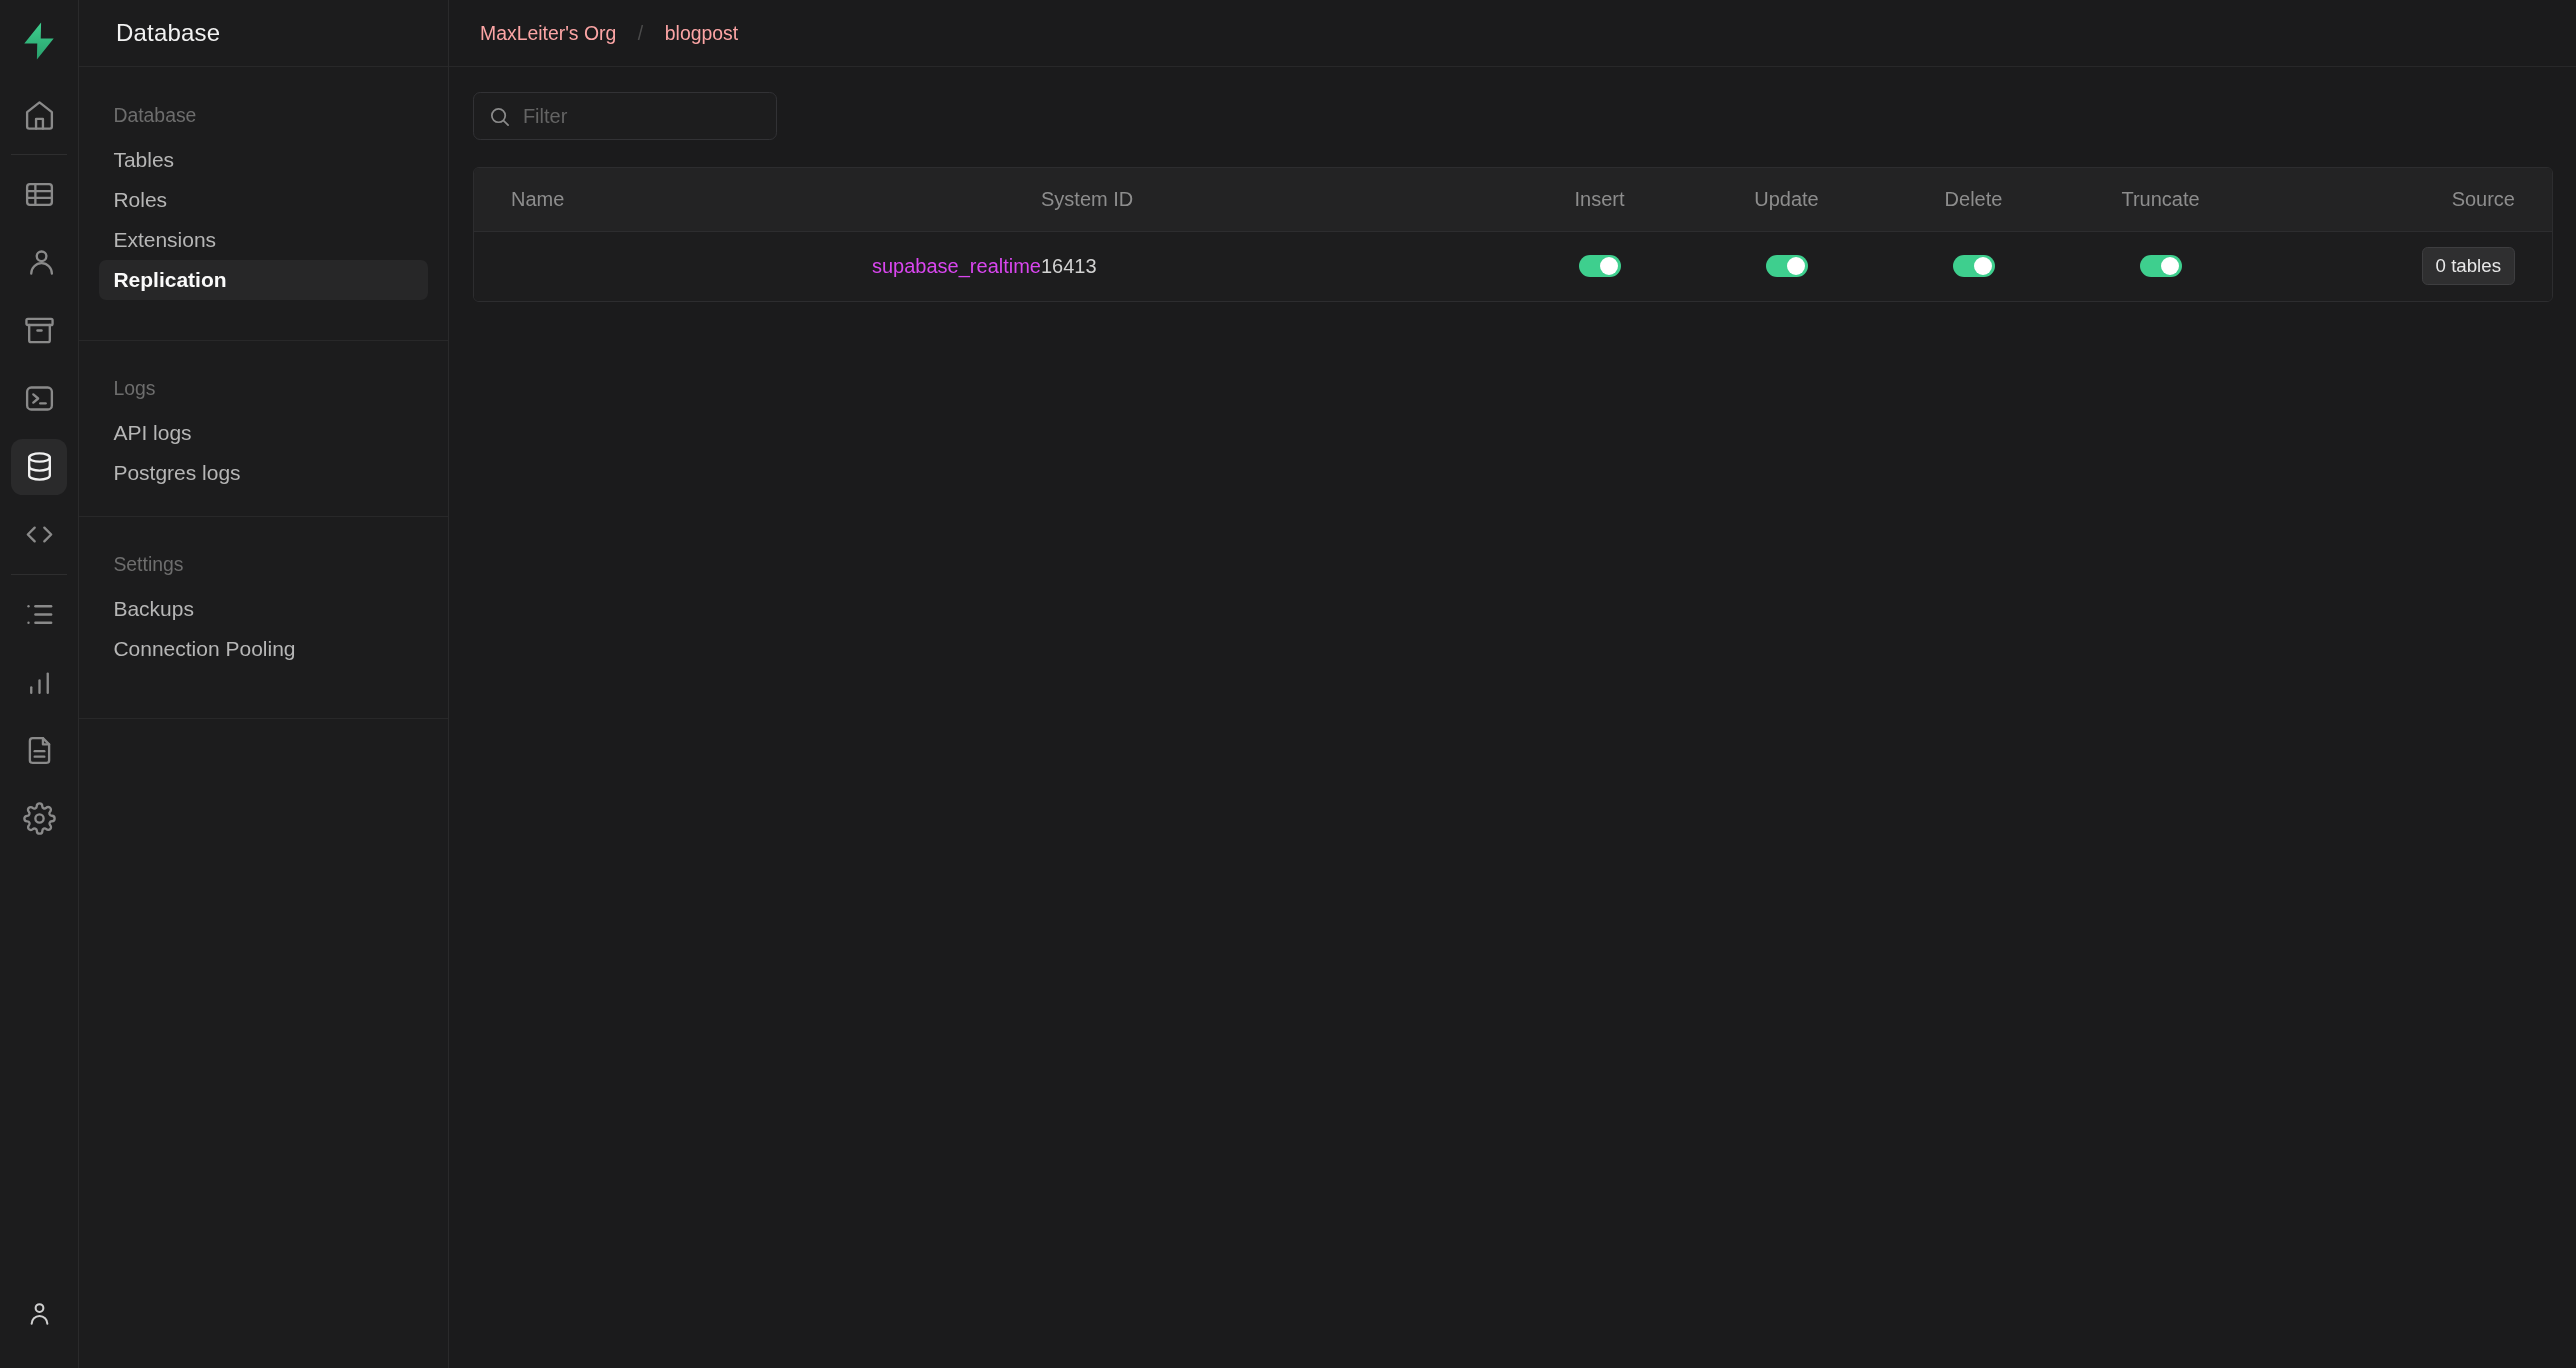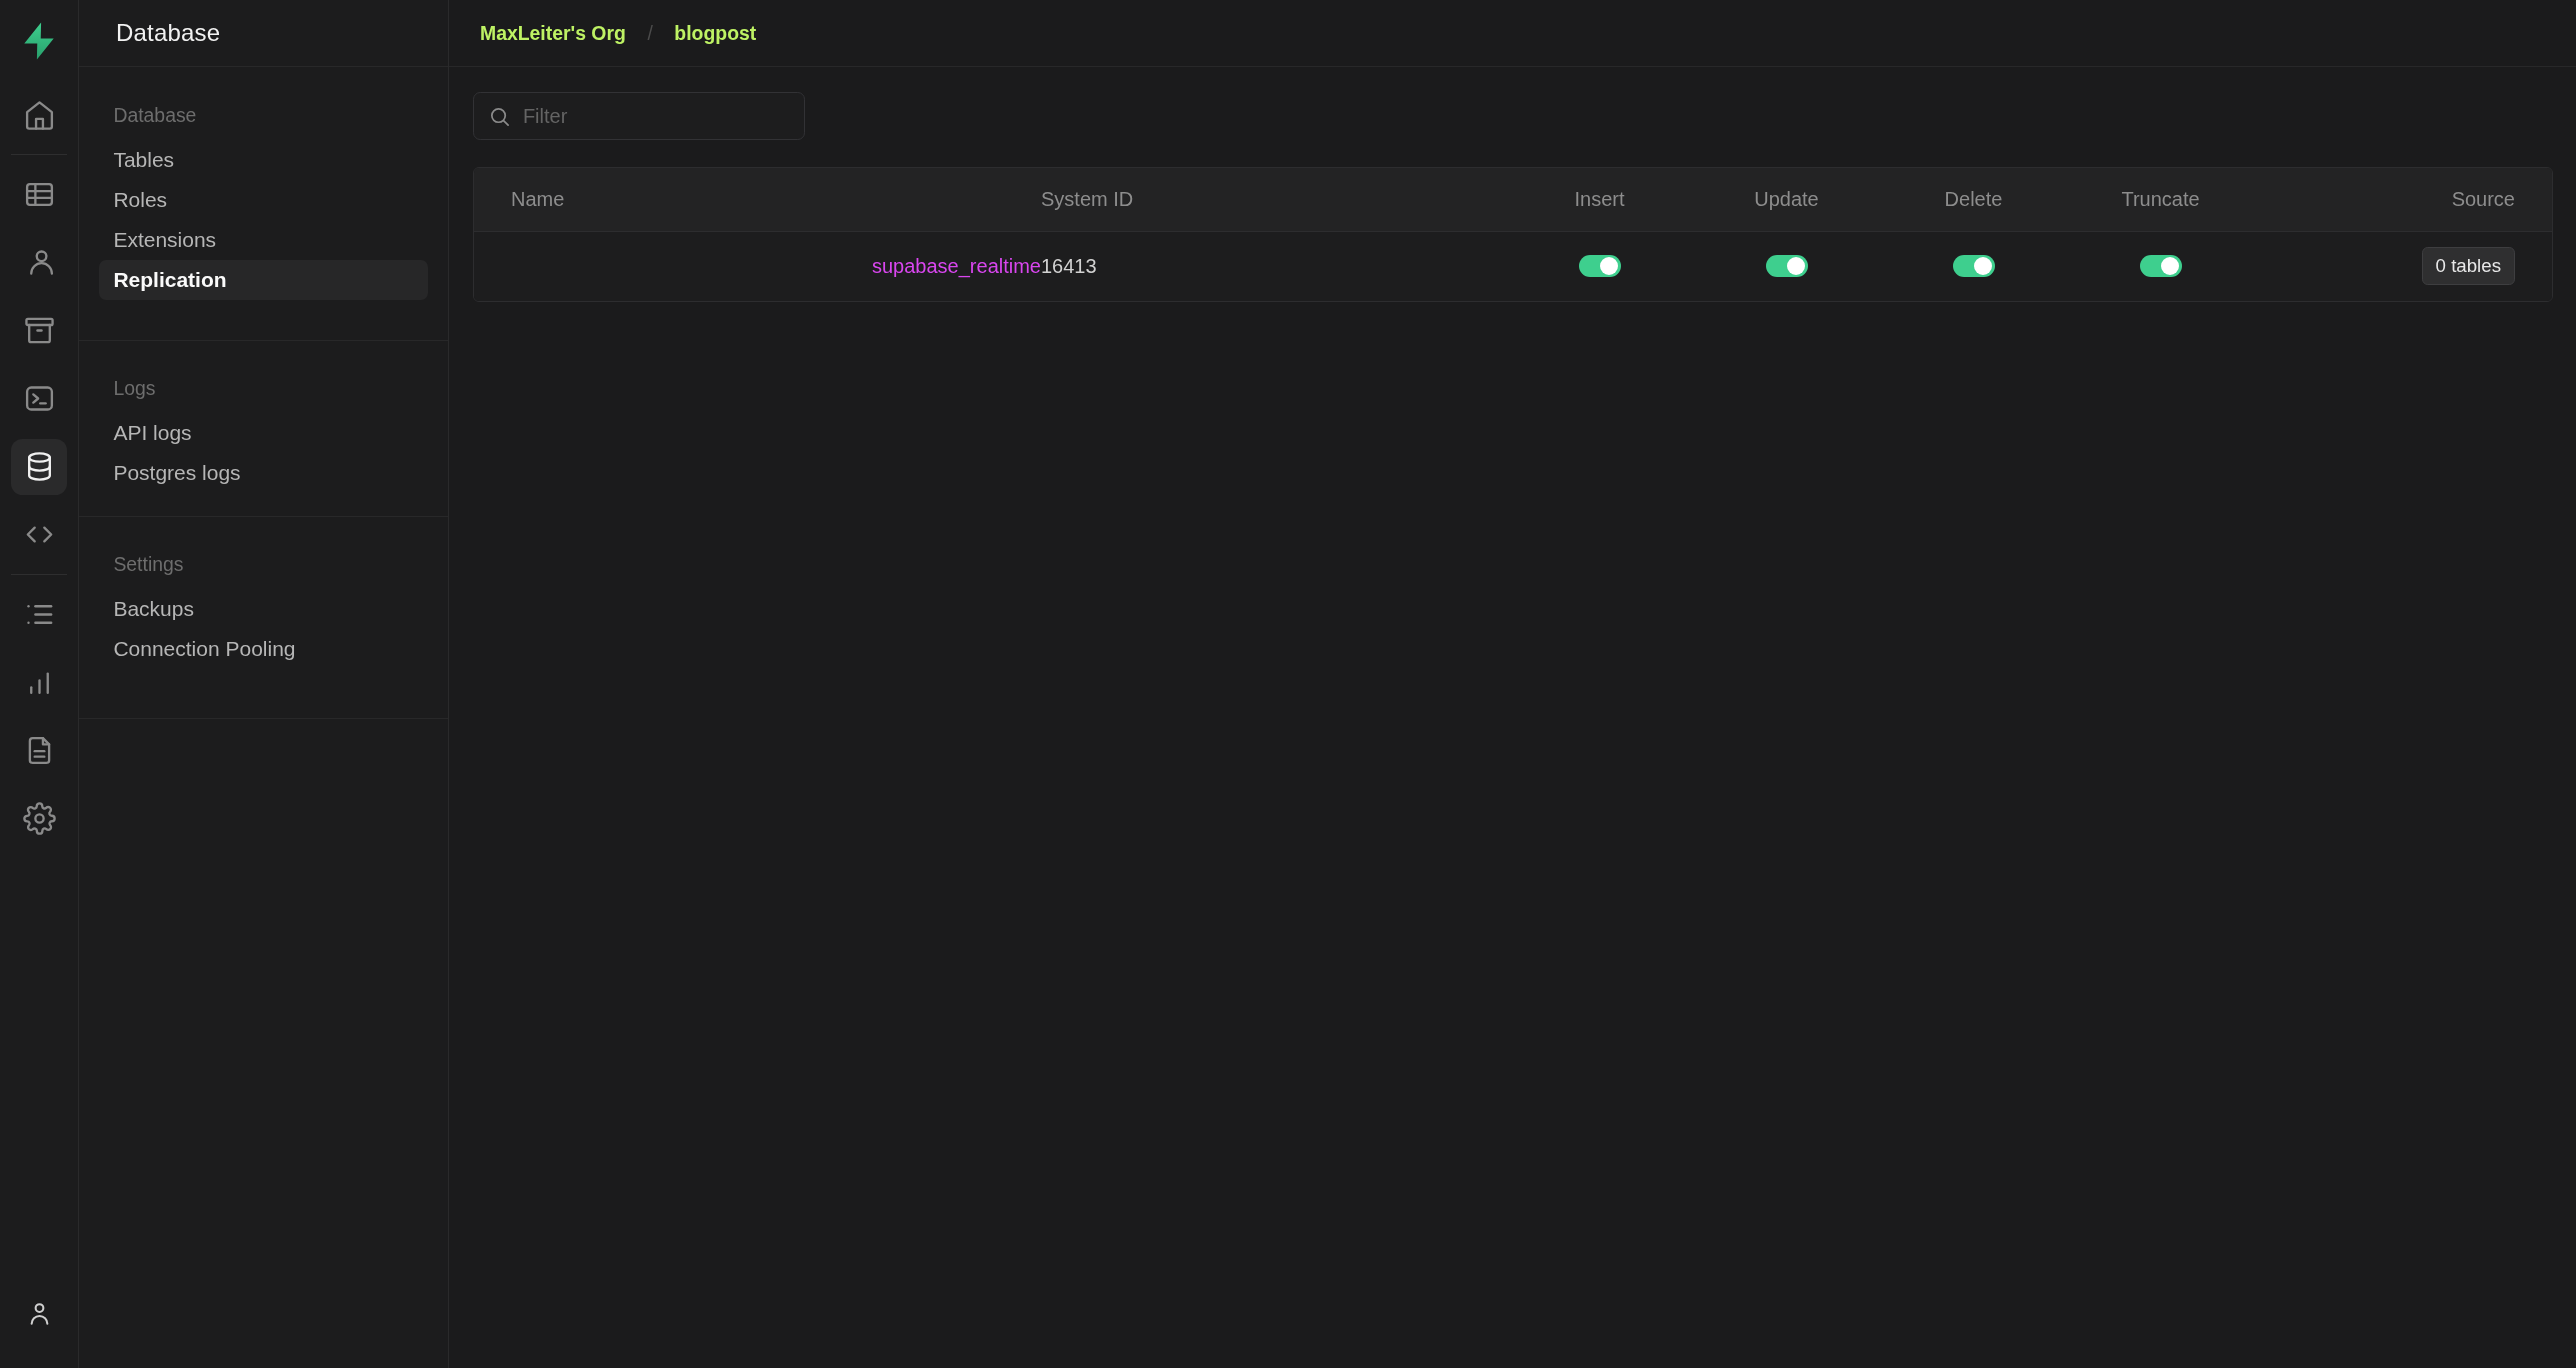--- a/index.html
+++ b/index.html
@@ -65,33 +65,33 @@
 
   
   .main { flex:1; display:flex; flex-direction:column; min-width:0; }
   .topbar {
     height:67px; flex-shrink:0;
     border-bottom:0.7px solid #282829;
     display:flex; align-items:center;
     padding:0 37px 0 31px;
   }
   .breadcrumb { display:flex; align-items:center; gap:21.6px; font-size:19.4px; }
-  .crumb { color:#bef264; cursor:pointer;font-weight:bold; }
+  .crumb { color:#fca5a5; cursor:pointer; }
   .crumb-sep { color:#4b4b4b; }
   .topbar-actions { margin-left:auto; display:flex; gap:8.6px; }
   .tb-btn {
     height:37px; display:flex; align-items:center; gap:10px;
     background:#2a2a2b; border:0.7px solid #343436; border-radius:7.2px;
     padding:0 17px; color:#e4e4e4; font-size:19.4px; cursor:pointer;
   }
   .tb-btn svg { width:24.4px; height:24.4px; color:#9c9c9c; }
 
   .content { padding:25px 23px 0 24px; flex:1; }
   .filter-box {
-    width:332px; height:48px;
+    width:304px; height:48px;
     border:0.7px solid #323235; border-radius:7.2px;
     display:flex; align-items:center; padding:0 14.4px; gap:11.5px;
     background:#1d1d1e;
   }
   .filter-box svg { width:23px; height:23px; color:#8a8a8a; flex-shrink:0; }
   .filter-box input {
     background:transparent; border:none; outline:none;
     color:#d8d8d8; font-size:20px; width:100%;
     font-family:"Liberation Sans", sans-serif;
   }

